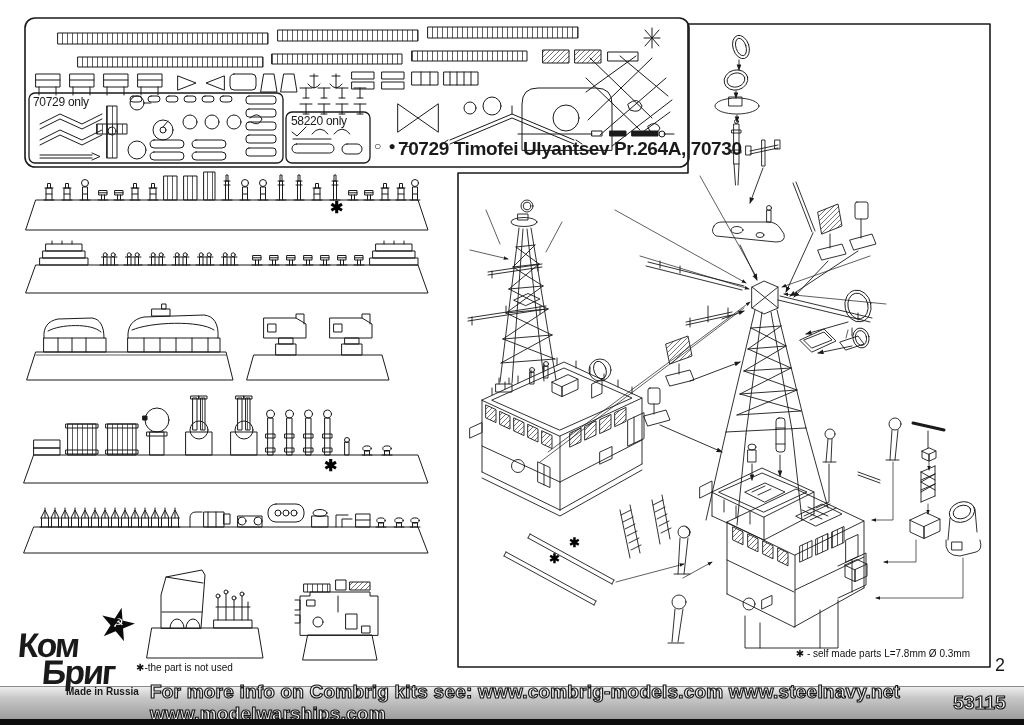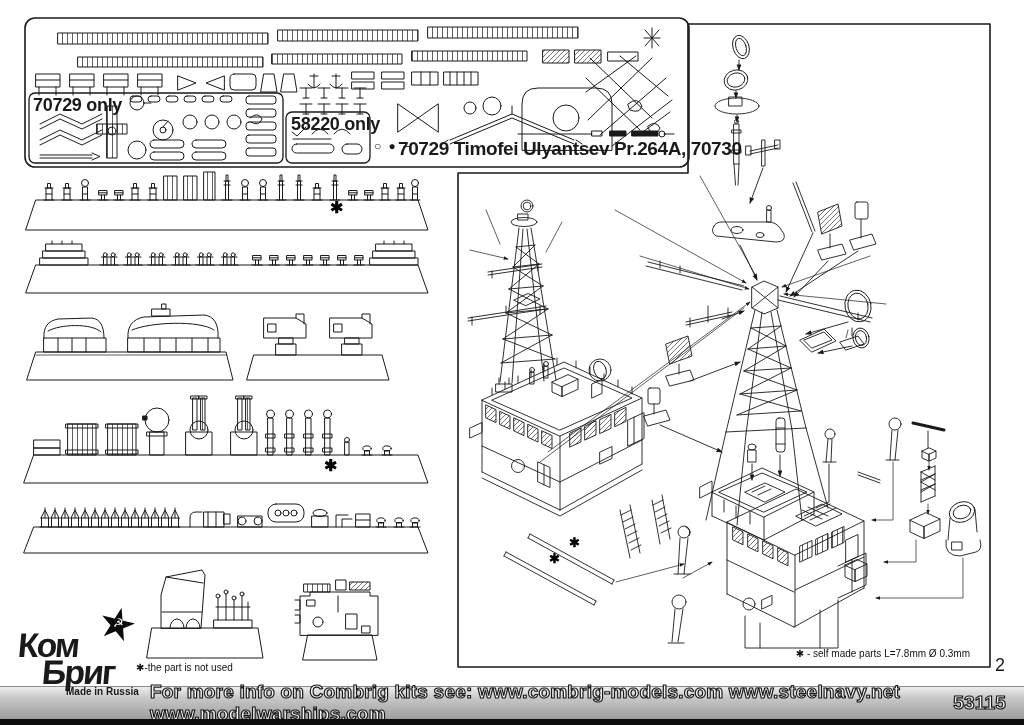--- a/index.html
+++ b/index.html
@@ -1,20 +1,20 @@
 <!DOCTYPE html>
 <html><head>
 <meta charset="utf-8">
 <style>
   html,body{margin:0;padding:0;background:#ffffff;}
   .page{position:relative;width:1024px;height:725px;background:#fff;overflow:hidden;
         font-family:"Liberation Sans",sans-serif;color:#1a1a1a;}
   svg.art{position:absolute;left:0;top:0;}
   .ov{position:absolute;white-space:nowrap;line-height:1;}
-  .fret-label{font-size:18px;font-weight:bold;letter-spacing:-0.3px;}
+  .fret-label{font-size:12px;font-weight:normal;letter-spacing:-0.3px;}
   .legend{font-size:12px;letter-spacing:2px;}
   .kit-title{font-size:19px;font-weight:bold;letter-spacing:-0.4px;width:272px;text-align:right;}
   .star-mark{font-size:16px;font-weight:bold;color:#000;}
   .note{font-size:10px;color:#111;}
   .note-right{width:212px;text-align:right;}
   .page-num{font-size:18px;}
   .footer-bar{position:absolute;left:0;top:686px;width:1024px;height:33px;
       background:linear-gradient(180deg,#ededed 0%,#c7c7c7 35%,#9d9d9d 100%);
       border-top:1px solid #8a8a8a;display:flex;align-items:center;
       justify-content:space-between;padding:0 18px 0 150px;box-sizing:border-box;z-index:3;gap:28px;}

